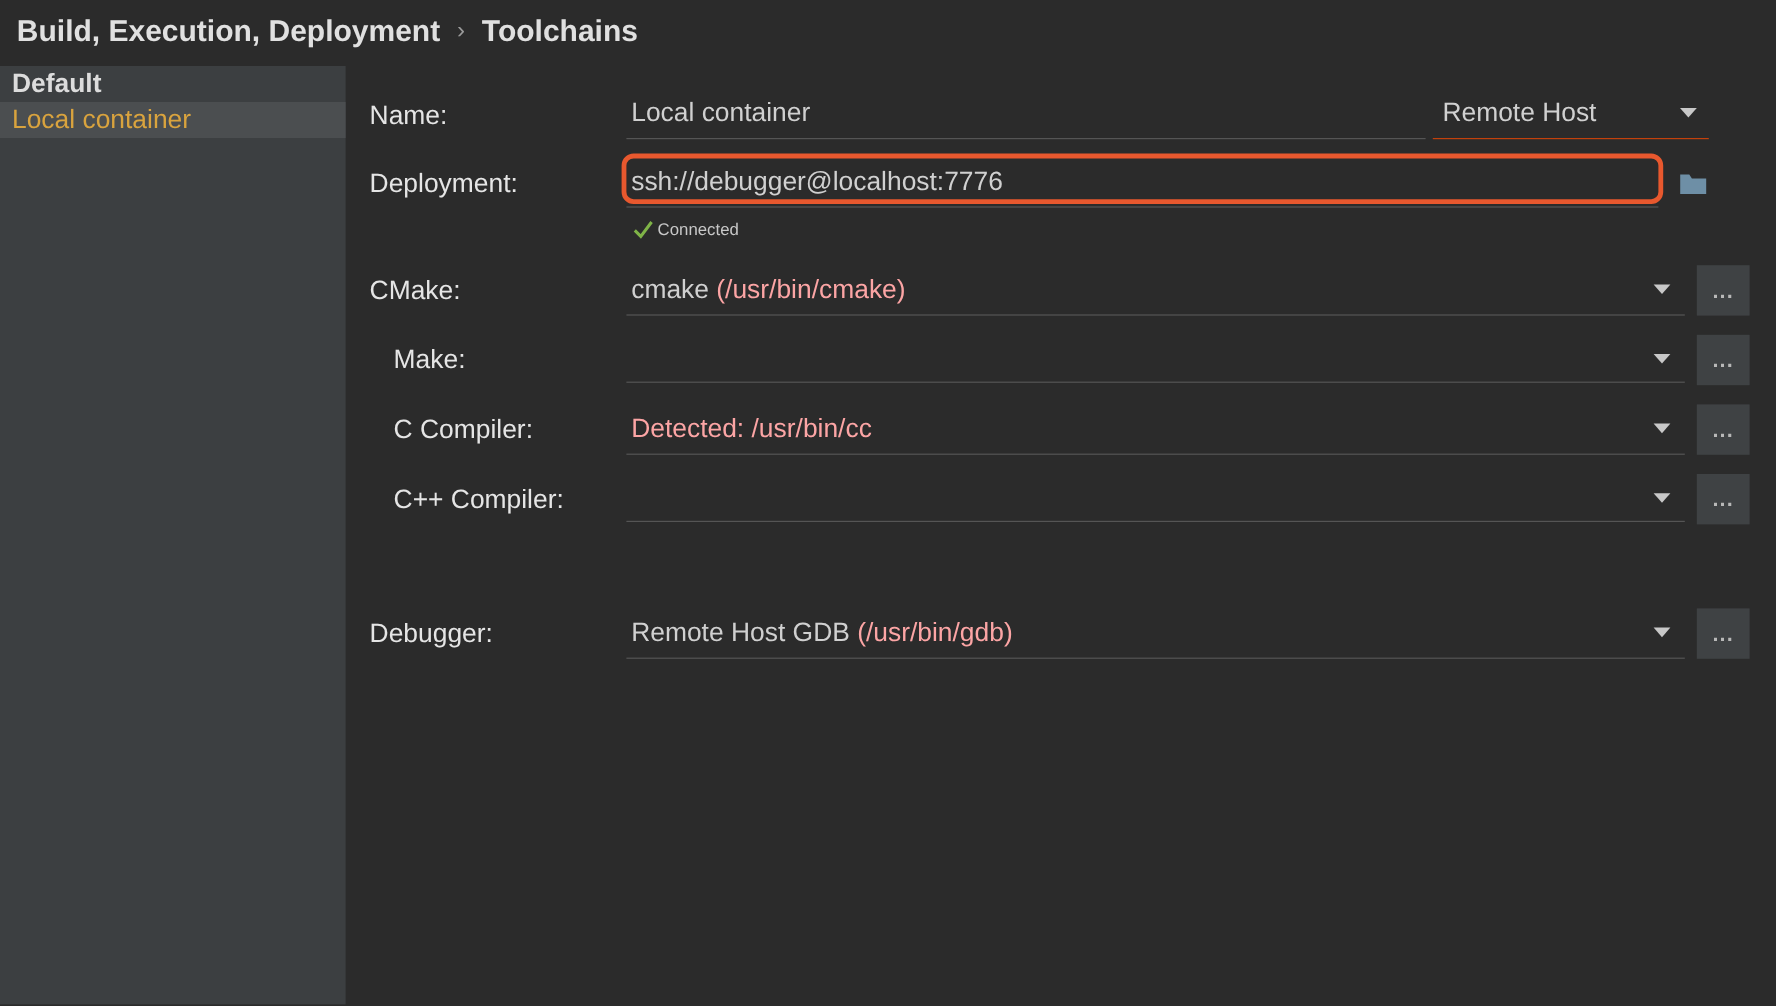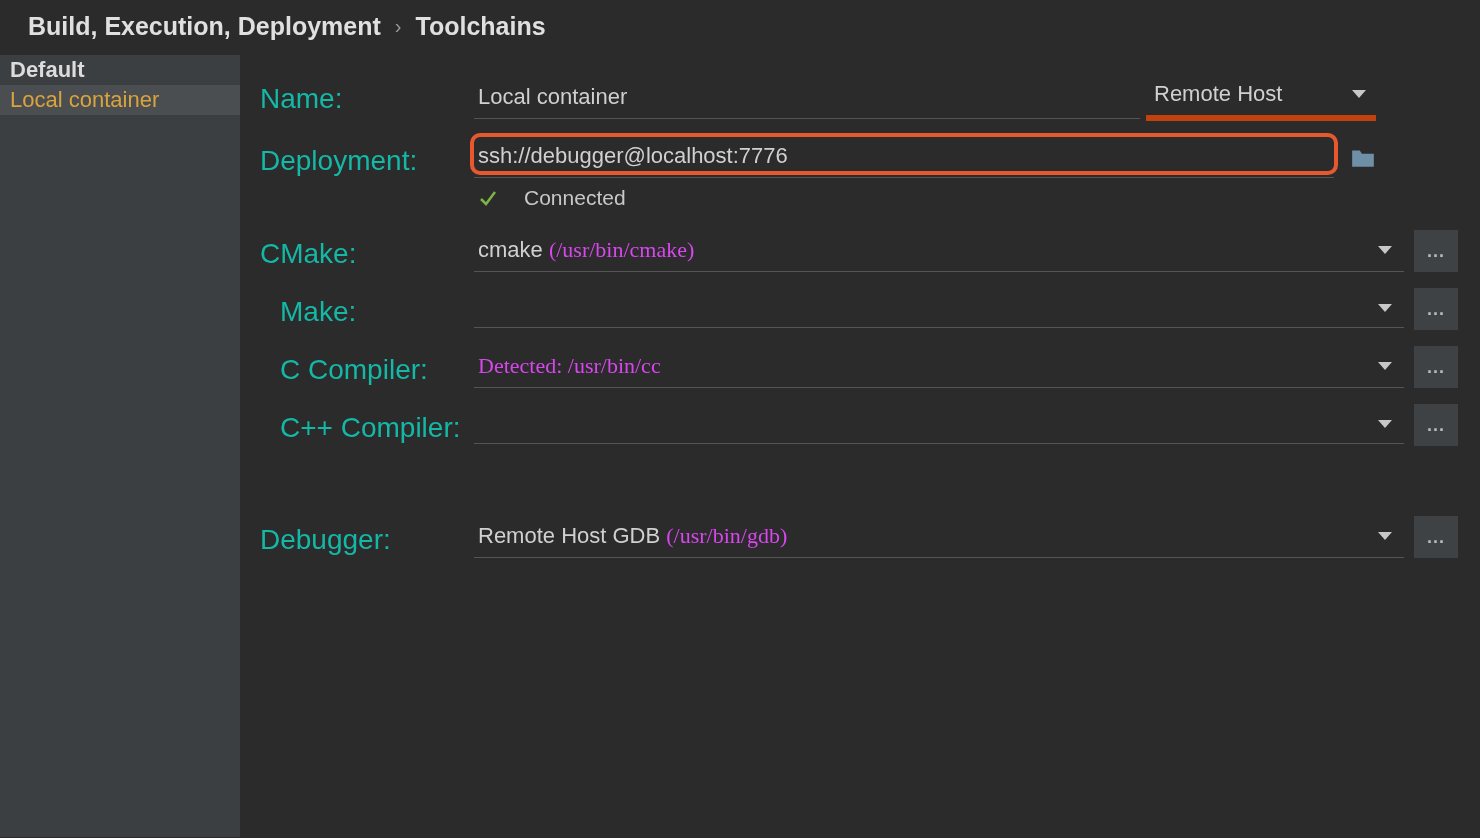--- a/index.html
+++ b/index.html
@@ -13,33 +13,32 @@
   overflow: hidden;
 }
 .breadcrumb {
   padding: 12px 14px 14px 14px;
   font-weight: 700;
   font-size: 25px;
   color: #e0e0e0;
   display: flex;
   align-items: center;
   gap: 14px;
-  margin-left: 14px;
 }
 .breadcrumb .chev {
   color: #9a9a9a;
   font-size: 20px;
   font-weight: 400;
 }
 .main {
   display: flex;
   height: calc(100% - 56px);
 }
 .sidebar {
-  width: 240px;
+  width: 288px;
   background: #3c3f41;
   flex-shrink: 0;
 }
 .sidebar-item {
   padding: 2px 10px;
   font-size: 22px;
   cursor: pointer;
 }
 .sidebar-item.default {
   font-weight: 700;
@@ -54,22 +53,22 @@
   padding: 20px 22px 20px 20px;
 }
 .row {
   display: flex;
   align-items: flex-start;
   margin-bottom: 16px;
 }
 .label {
   width: 214px;
   padding-top: 8px;
-  color: #14b8a6;
-  font-size: 28px;
+  color: #e5e5e5;
+  font-size: 22px;
   flex-shrink: 0;
 }
 .label.indent { padding-left: 20px; }
 .field-col {
   flex: 1;
   display: flex;
   flex-direction: column;
 }
 .field-line {
   display: flex;
@@ -92,24 +91,24 @@
 .highlight-box {
   position: absolute;
   left: -4px;
   top: -4px;
   right: -4px;
   bottom: 2px;
   border: 4px solid #e8582e;
   border-radius: 10px;
   pointer-events: none;
 }
-.subtext { color: #d946ef; font-family: Liberation Serif, serif; }
+.subtext { color: #fca5a5; }
 .host-select {
   width: 230px;
-  border-bottom: 6px solid #c2410c;
+  border-bottom: 1px solid #c2410c;
   padding: 6px 4px 8px 8px;
   min-height: 38px;
   display: flex;
   align-items: center;
   justify-content: space-between;
   font-size: 22px;
   color: #d0d0d0;
   cursor: pointer;
 }
 .chevron-down {
@@ -142,23 +141,23 @@
   align-items: center;
   justify-content: center;
   cursor: pointer;
   flex-shrink: 0;
   margin-left: 4px;
 }
 .dots { color: #b8b8b8; font-weight: 700; letter-spacing: 1px; font-size: 18px; }
 .status-line {
   display: flex;
   align-items: center;
-  gap: 26px;
+  gap: 2px;
   padding: 8px 4px 4px 4px;
-  font-size: 21px;
+  font-size: 14px;
   color: #c8c8c8;
 }
 .check-svg { stroke: #7fb347; fill: none; stroke-width: 2.5; }
 .spacer-big { height: 54px; }
 </style>
 </head>
 <body>
 
 <div class="breadcrumb">
   <span>Build, Execution, Deployment</span>

